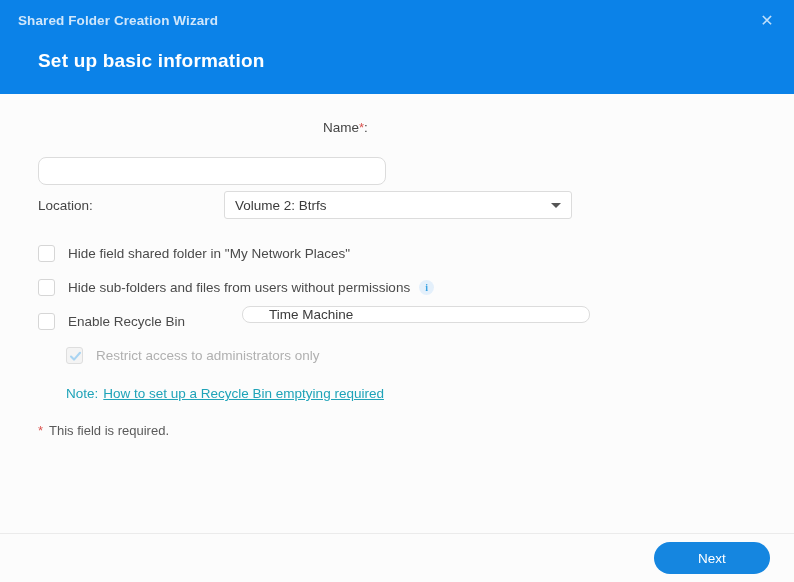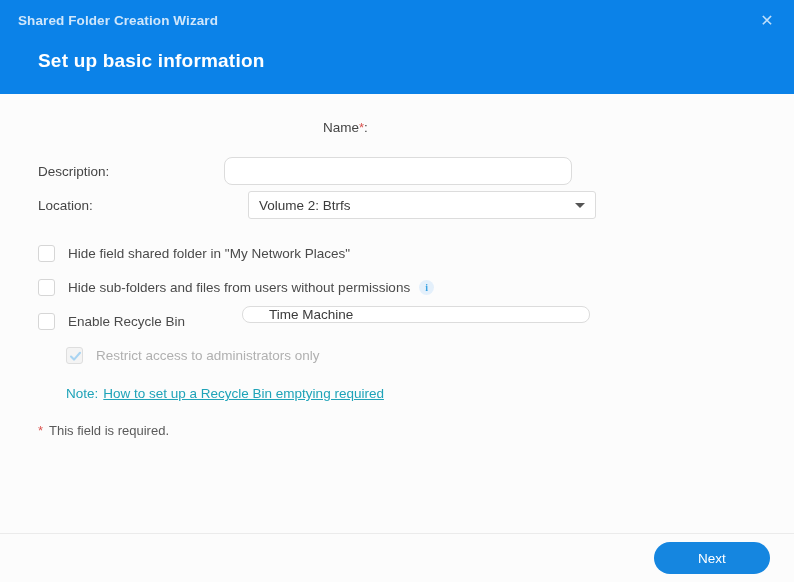--- a/index.html
+++ b/index.html
@@ -88,21 +88,21 @@
     align-items: center;
     height: 34px;
     margin-bottom: 0;
     padding-left: 38px;
   }
 
   .form-row + .form-row { margin-top: 0; }
 
   .row-name     { margin-top: 0; flex-direction: column; }
   .row-desc     { margin-top: 0px; }
-  .row-location { margin-top: 0px; gap: 24px; }
+  .row-location { margin-top: 0px; }
 
   .field-label {
     width: 186px;
     font-size: 13.5px;
     color: #454545;
     flex: 0 0 186px;
   }
 
   .req-star {
     color: #d9534f;
@@ -291,21 +291,20 @@
   <div class="body">
 
     <div class="form-row row-name">
       <div class="field-label">
         <span>Name</span><span class="req-star">*</span><span>:</span>
       </div>
       <input class="text-input" type="text" value="Time Machine" style="">
     </div>
 
     <div class="form-row row-desc">
-      <div class="field-label">Description:</div>
       <input class="text-input" type="text" value="" style="">
     </div>
 
     <div class="form-row row-location">
       <div class="field-label">Location:</div>
       <div class="select-wrap">
         <div class="select-box">
           <span>Volume 2:  Btrfs</span>
         </div>
         <span class="caret"></span>

